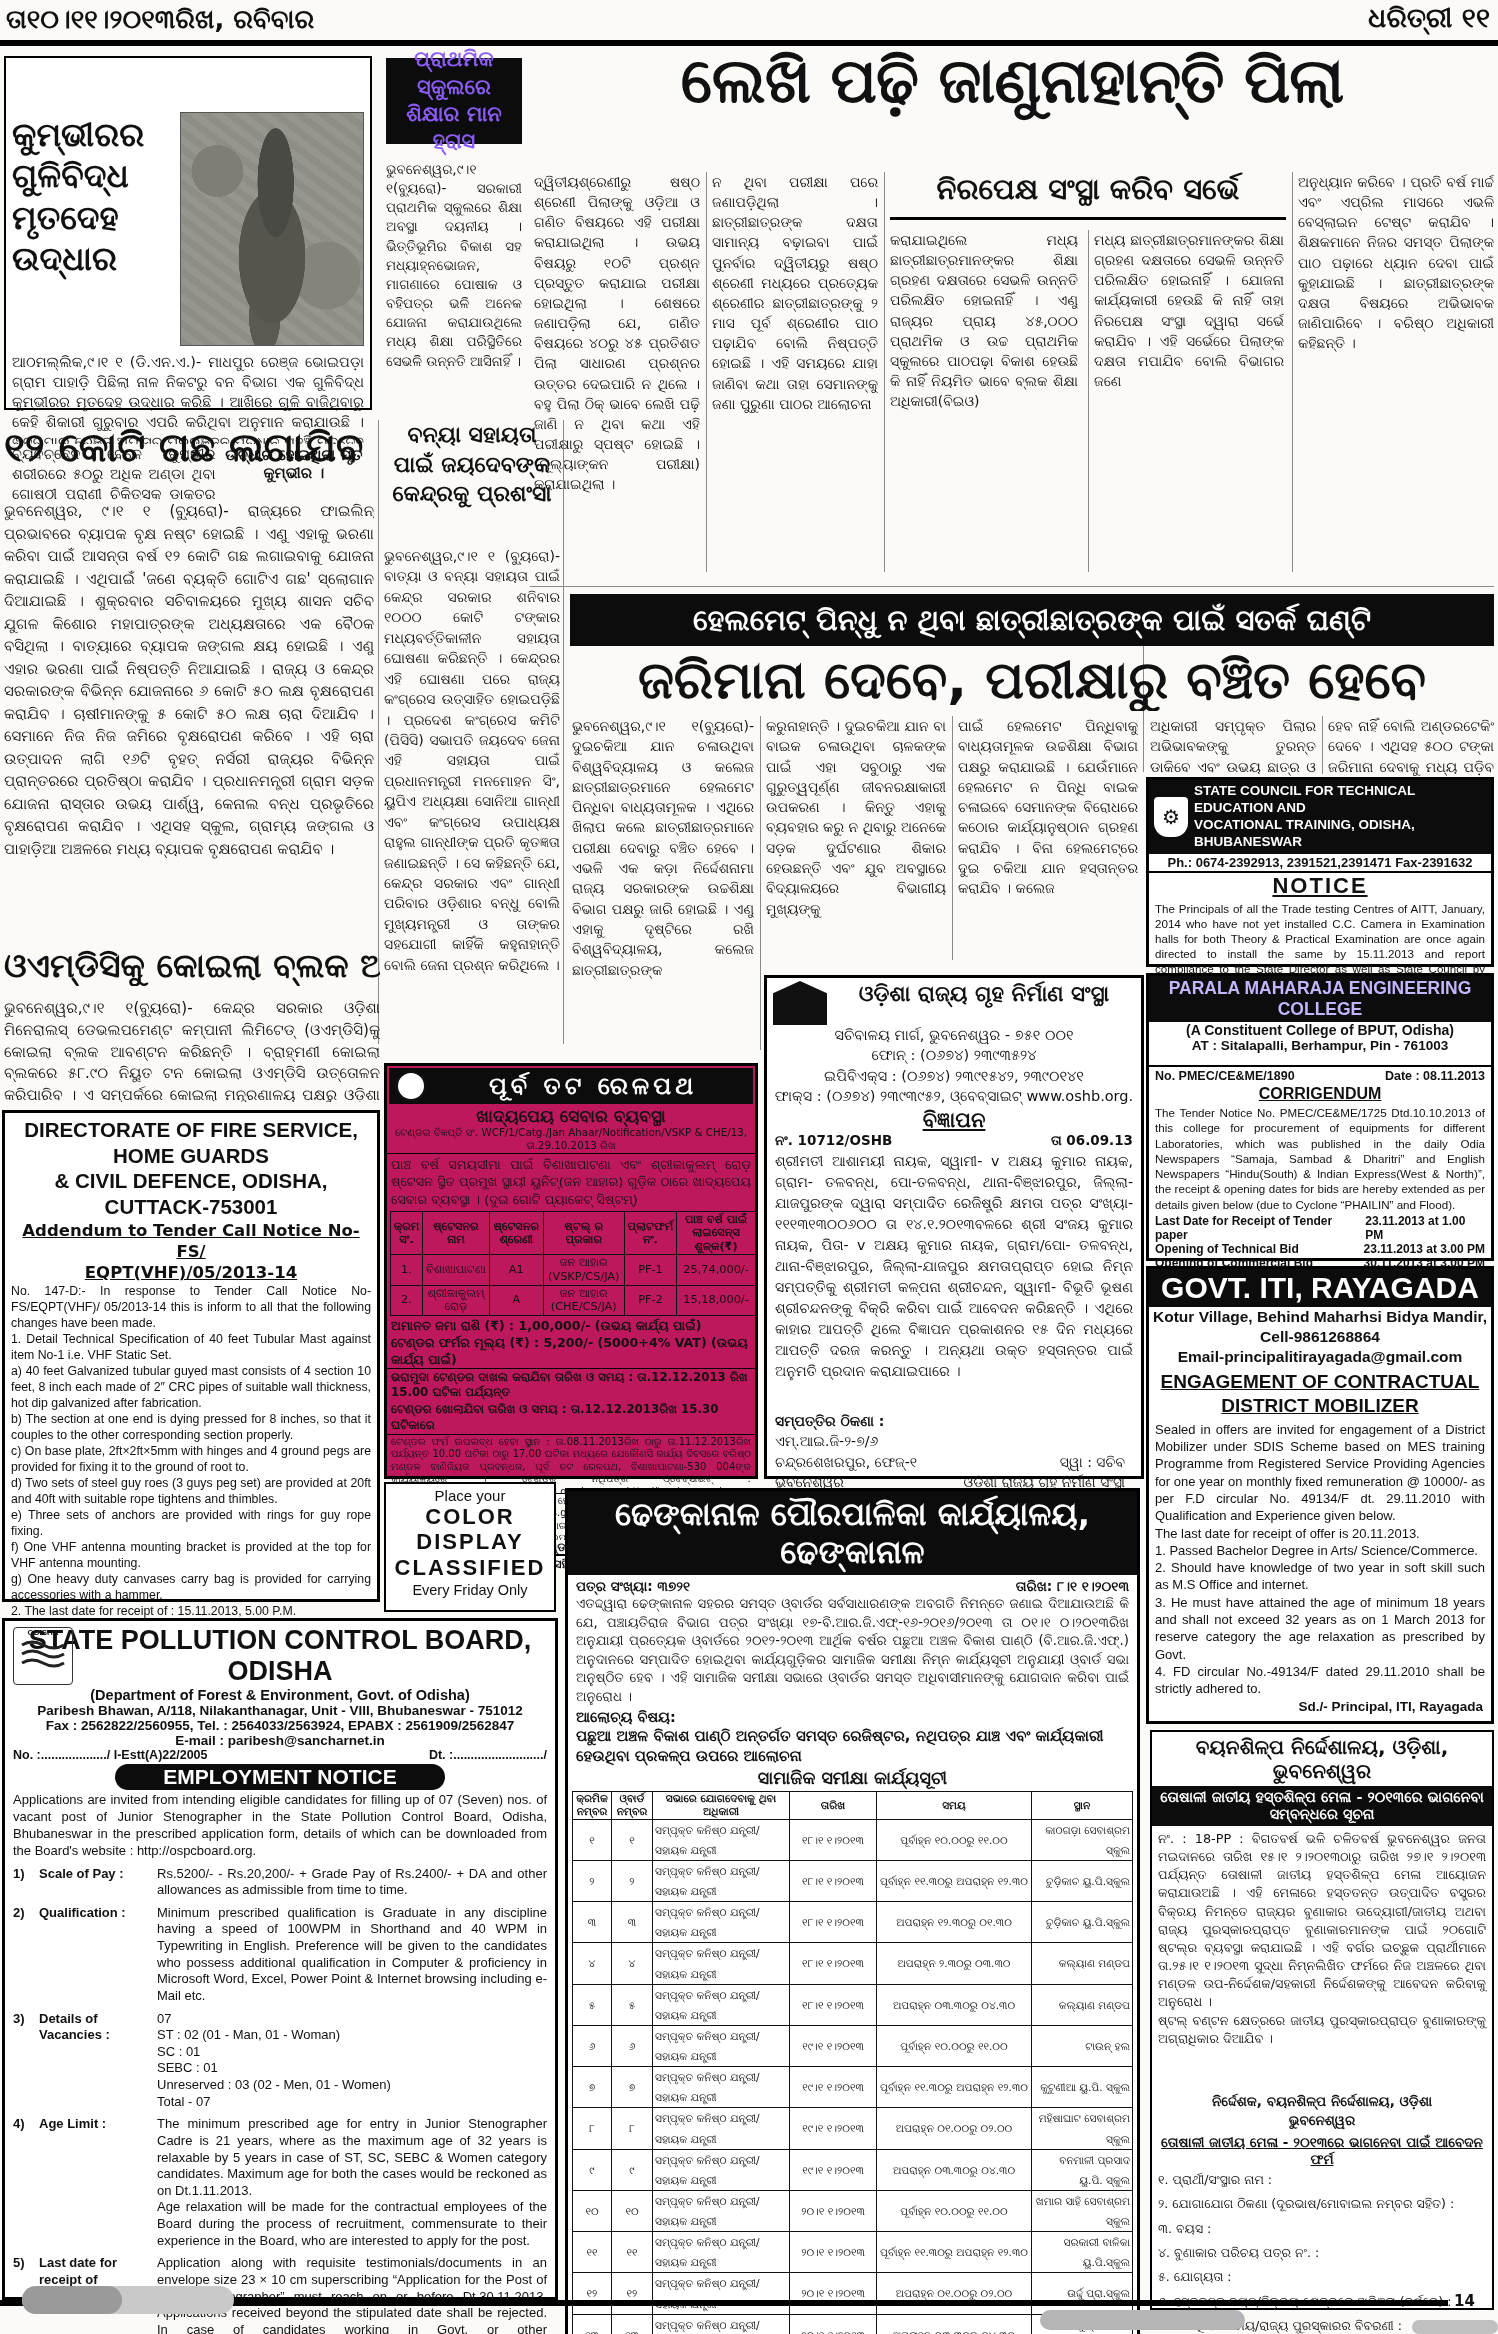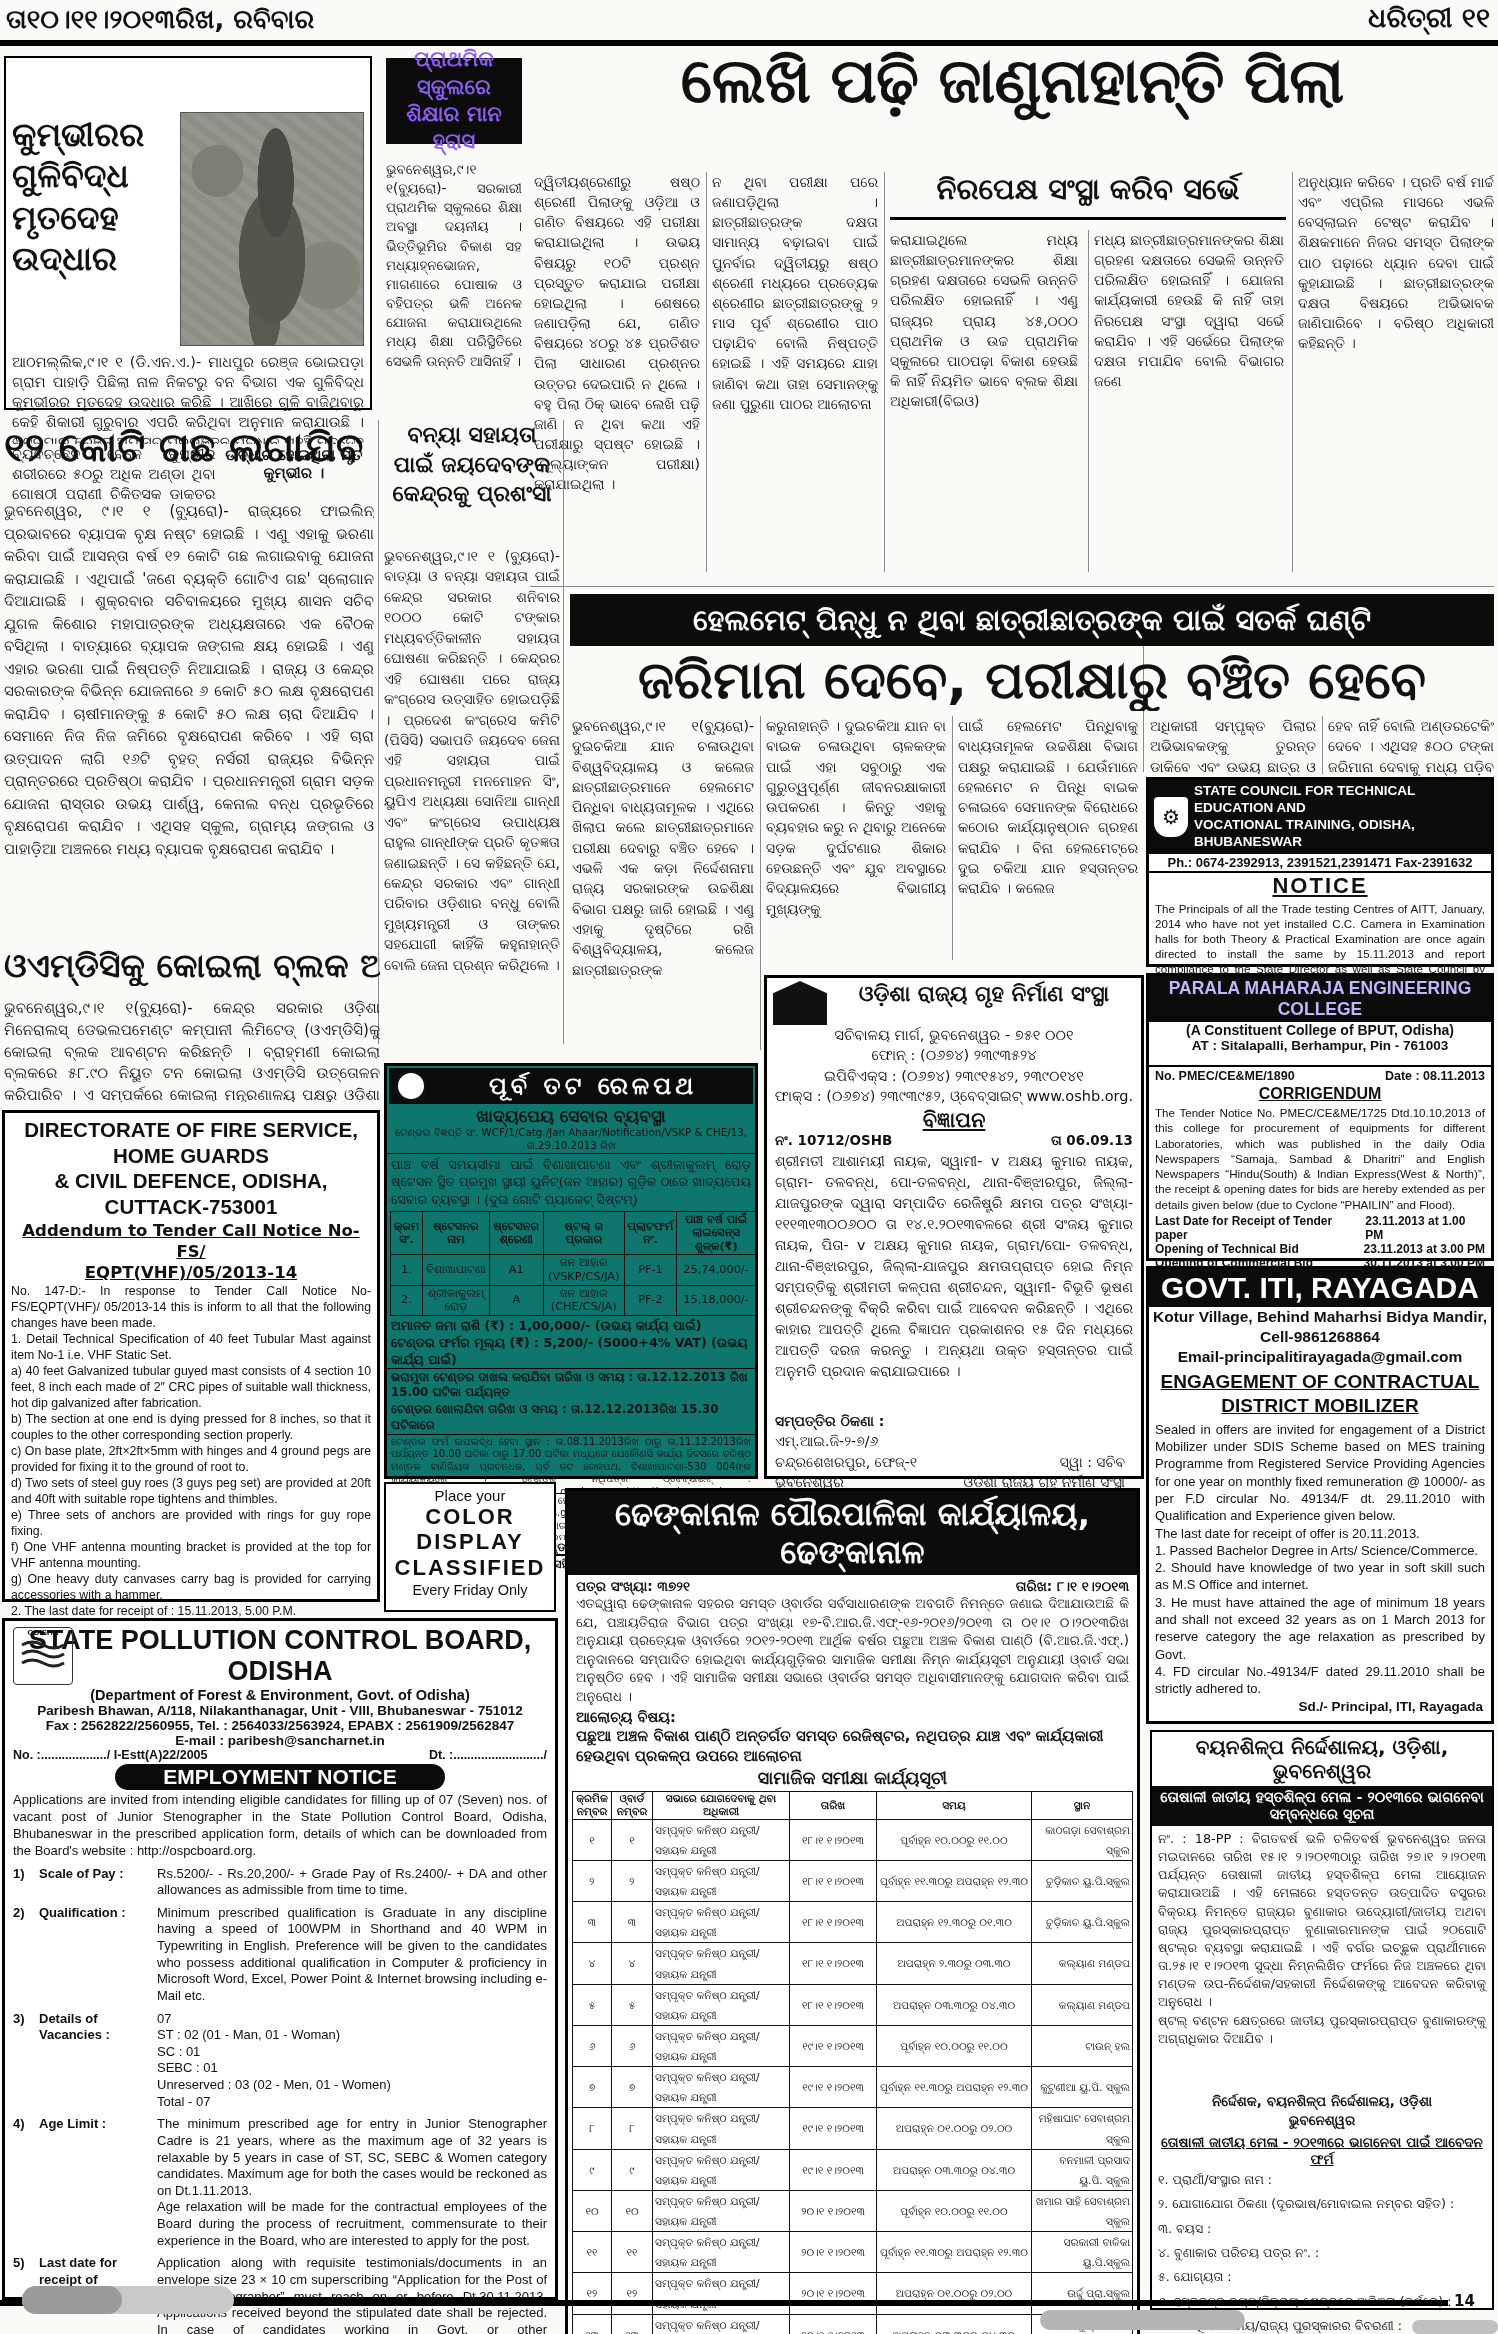--- a/index.html
+++ b/index.html
@@ -135,21 +135,21 @@
   #spcb .en{background:#0c0c0c;color:#fff;font-size:21px;font-weight:800;text-align:center;
             width:330px;margin:2px auto;border-radius:14px;padding:1px 0;font-family:"Liberation Sans",sans-serif;}
   #spcb .bd{font-size:13px;line-height:1.3;}
   #spcb .item{display:flex;font-size:13px;line-height:1.28;margin-top:6px;}
   #spcb .item .n{width:26px;font-weight:bold;flex:0 0 auto;}
   #spcb .item .l{width:118px;font-weight:bold;flex:0 0 auto;}
   #spcb .item .l::after{content:" :";}
   #spcb .item .v{flex:1;}
 
   
-  #ecr{left:384px;top:1063px;width:374px;height:416px;border:3px solid #000;background:#0f766e;}
+  #ecr{left:384px;top:1063px;width:374px;height:416px;border:3px solid #000;background:#be185d;}
   #ecr .hdr{display:flex;align-items:center;background:#0c0c0c;margin:2px;}
   #ecr .ring{width:26px;height:26px;border:3px solid #111;border-radius:50%;background:#fff;margin:2px 6px;flex:0 0 auto;}
   #ecr .ht{color:#fff;font-size:24px;font-weight:800;text-align:center;flex:1;letter-spacing:4px;}
   #ecr .st{font-size:17px;font-weight:800;text-align:center;}
   #ecr .tn{font-size:10.3px;text-align:center;border-bottom:1px solid #000;padding-bottom:1px;}
   #ecr .bd{font-size:12.8px;line-height:1.35;padding:2px 4px;}
   #ecr table{border-collapse:collapse;margin:1px 3px;width:366px;font-size:11.3px;}
   #ecr th,#ecr td{border:1px solid #111;padding:1px 2px;text-align:center;line-height:1.2;}
   #ecr .fee{font-size:12.6px;font-weight:bold;padding:0 4px;line-height:1.35;}
   #ecr .dt{font-size:11.8px;font-weight:bold;border-top:1px solid #000;padding:1px 4px;line-height:1.3;}

